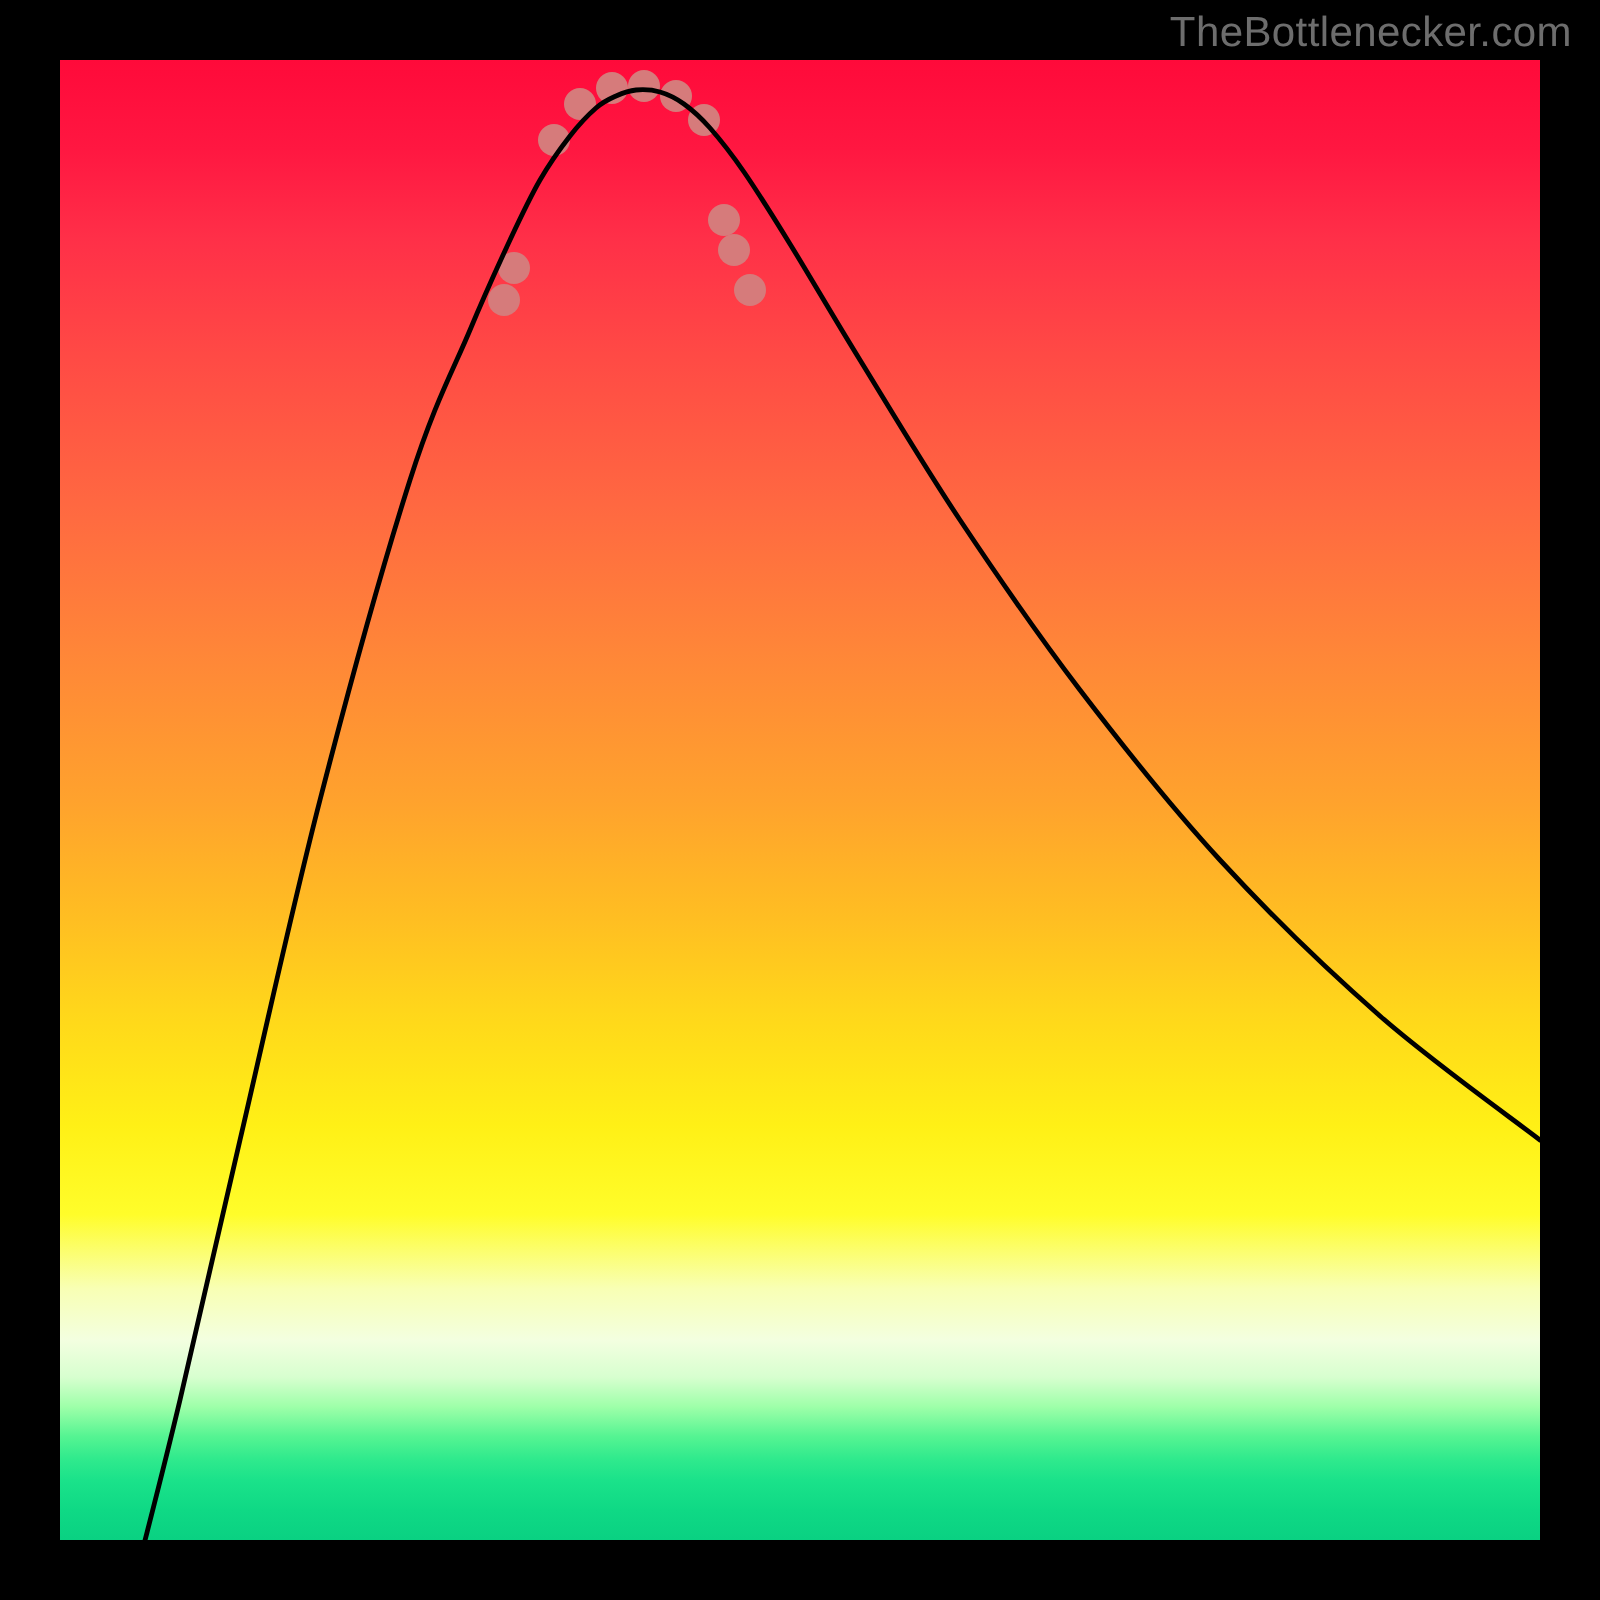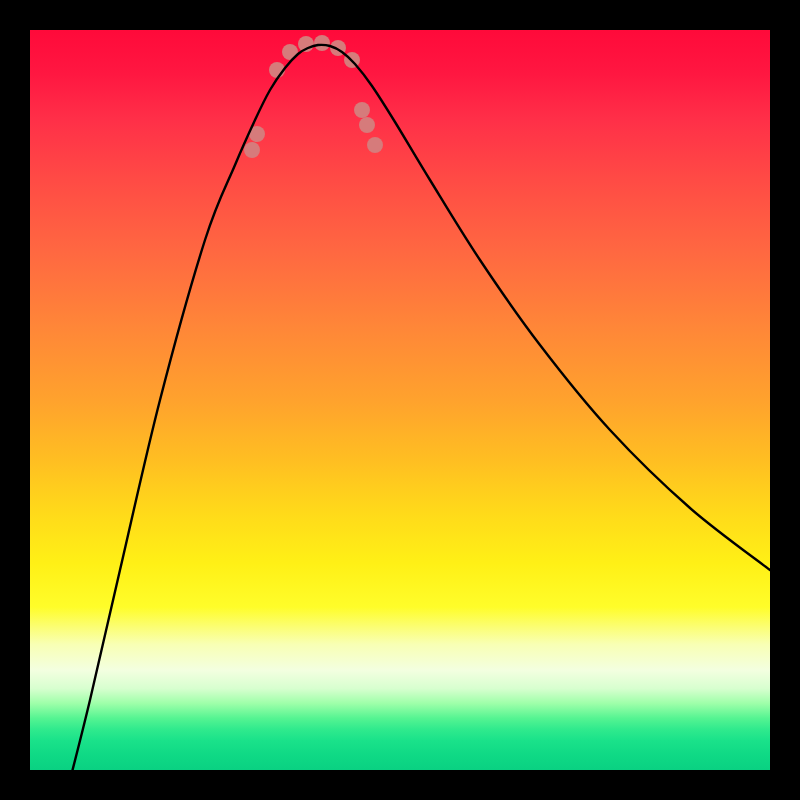--- a/index.html
+++ b/index.html
@@ -77,20 +77,21 @@
     letter-spacing: 0.2px;
     font-weight: 500;
     user-select: none;
   }
 </style>
 </head>
 <body>
 
 <div class="frame">
 
+  <div class="watermark">TheBottlenecker.com</div>
 
   <div class="plot-area">
     <div class="grad-band band-main"></div>
 
     <svg class="curve" viewBox="0 0 740 740" preserveAspectRatio="none">
       <g id="dots-group">
           <circle cx="222" cy="120" r="8" fill="#d67b7b"></circle>
           <circle cx="227" cy="104" r="8" fill="#d67b7b"></circle>
           <circle cx="247" cy="40" r="8" fill="#d67b7b"></circle>
           <circle cx="260" cy="22" r="8" fill="#d67b7b"></circle>

